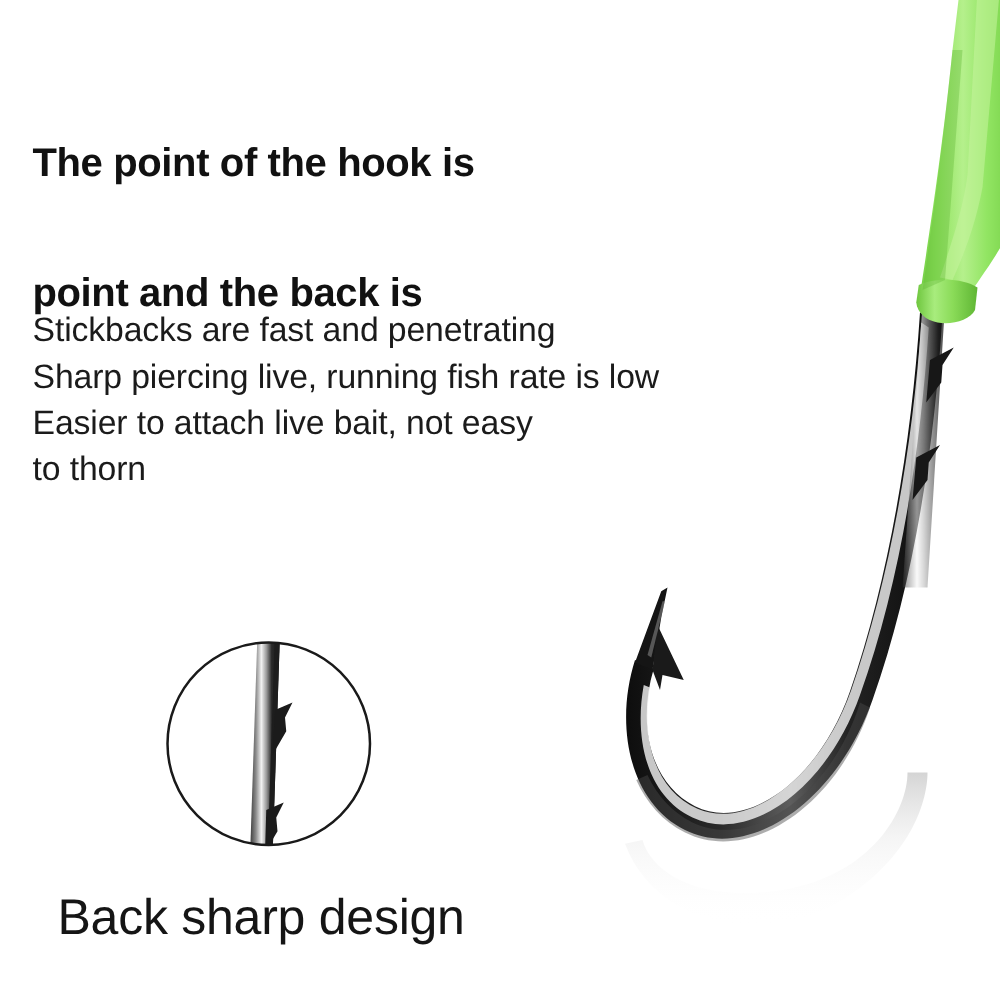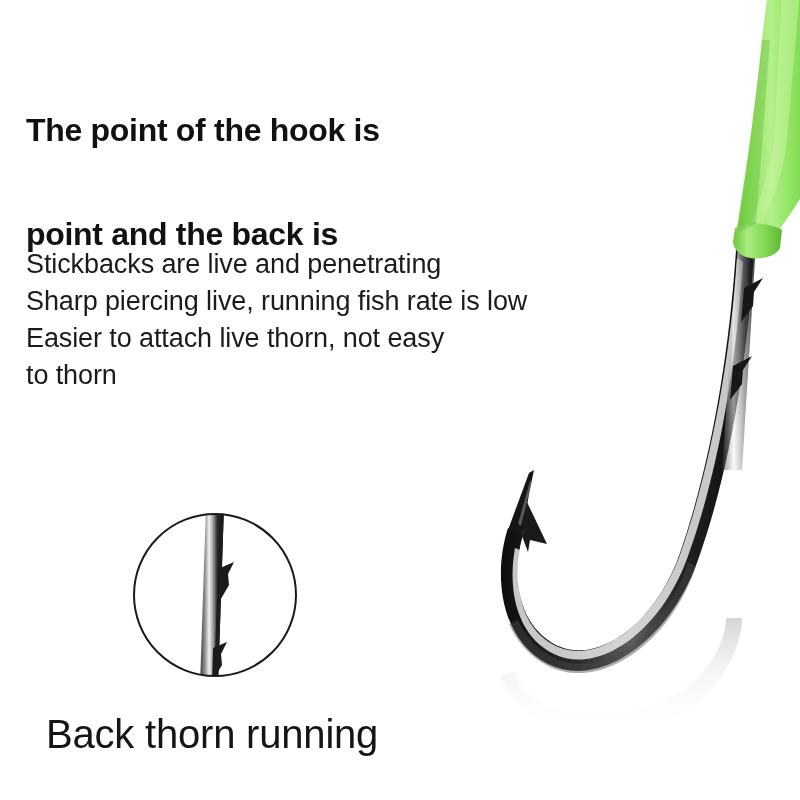--- a/index.html
+++ b/index.html
@@ -81,23 +81,23 @@
 <body>
 
 <div id="page">
 
   <div class="headline">
     <span class="hl-line">The point of the hook is</span>
     <span class="hl-line"> point and the back is</span>
   </div>
 
   <div class="bodytext">
-    <span class="bd-line">Stickbacks are live and penetrating</span>
+    <span class="bd-line">Stickbacks are fast and penetrating</span>
     <span class="bd-line">Sharp piercing live, running fish rate is low</span>
-    <span class="bd-line">Easier to attach live thorn, not easy</span>
+    <span class="bd-line">Easier to attach live bait, not easy</span>
     <span class="bd-line"> to thorn</span>
   </div>
 
   <div class="callout">
     <svg width="166" height="166" viewBox="0 0 166 166" xmlns="http://www.w3.org/2000/svg">
       <defs>
         <clipPath id="circClip">
           <circle cx="83" cy="83" r="81"></circle>
         </clipPath>
         <linearGradient id="zoomShank" x1="0" y1="0" x2="1" y2="0">
@@ -263,15 +263,15 @@
 
         <path d="M 352 -10 L 370 -10 L 356 150 C 350 182, 340 206, 332 224 L 322 222
                  C 330 198, 340 170, 344 140 Z" fill="#c6f49f" opacity="0.55"></path>
 
         <path d="M 332 40 L 340 40 L 326 224 L 308 232 C 314 192, 324 118, 332 40 Z" fill="#5fb534" opacity="0.35"></path>
       </g>
 
     </svg>
   </div>
 
-  <div class="caption">Back thorn running</div>
+  <div class="caption">Back sharp design</div>
 
 </div>
 
 </body></html>

